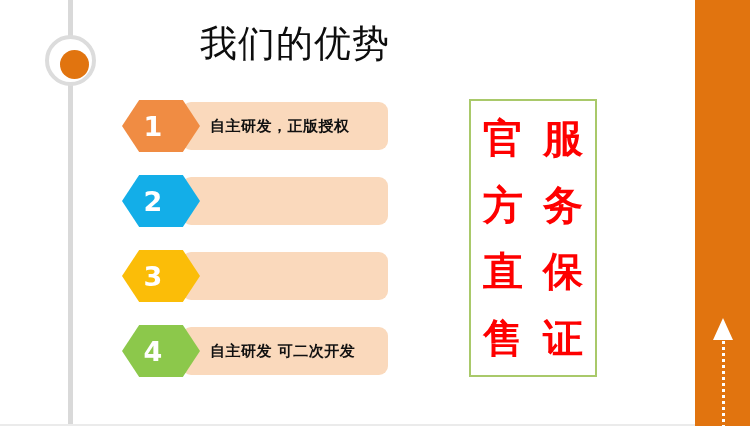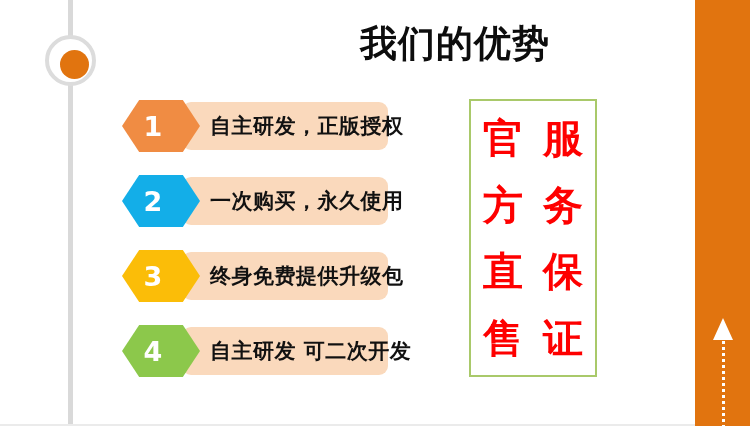--- a/index.html
+++ b/index.html
@@ -44,23 +44,23 @@
     border-radius: 50%;
     background: #e1740f;
   }
 
   
   #page-title {
     position: absolute;
     left: 200px;
     top: 22px;
     width: 350px;
-    text-align: right;
+    text-align: left;
     font-size: 37px;
-    font-weight: bold;
+    font-weight: normal;
     color: #0d0d0d;
     letter-spacing: 1px;
     line-height: 44px;
     white-space: nowrap;
   }
 
   
   #advantage-list {
     position: absolute;
     left: 122px;
@@ -103,21 +103,21 @@
     color: #ffffff;
     z-index: 3;
   }
   .advantage-label {
     position: absolute;
     left: 88px;
     top: 0;
     height: 52px;
     display: flex;
     align-items: center;
-    font-size: 21px;
+    font-size: 15px;
     font-weight: bold;
     color: #111111;
     letter-spacing: 0.5px;
     z-index: 3;
     white-space: nowrap;
   }
 
   
   #slogan-box {
     position: absolute;
@@ -196,28 +196,26 @@
     <div class="advantage-pill"></div>
     <div class="advantage-hex" style="background:#f08c43;"></div>
     <div class="advantage-num">1</div>
     <div class="advantage-label">自主研发，正版授权</div>
   </div>
 
   <div class="advantage-row">
     <div class="advantage-pill"></div>
     <div class="advantage-hex" style="background:#13aee8;"></div>
     <div class="advantage-num">2</div>
-    <div class="advantage-label">一次购买，永久使用</div>
   </div>
 
   <div class="advantage-row">
     <div class="advantage-pill"></div>
     <div class="advantage-hex" style="background:#fbbd08;"></div>
     <div class="advantage-num">3</div>
-    <div class="advantage-label">终身免费提供升级包</div>
   </div>
 
   <div class="advantage-row">
     <div class="advantage-pill"></div>
     <div class="advantage-hex" style="background:#8cc84b;"></div>
     <div class="advantage-num">4</div>
     <div class="advantage-label">自主研发 可二次开发</div>
   </div>
 
 </div>

